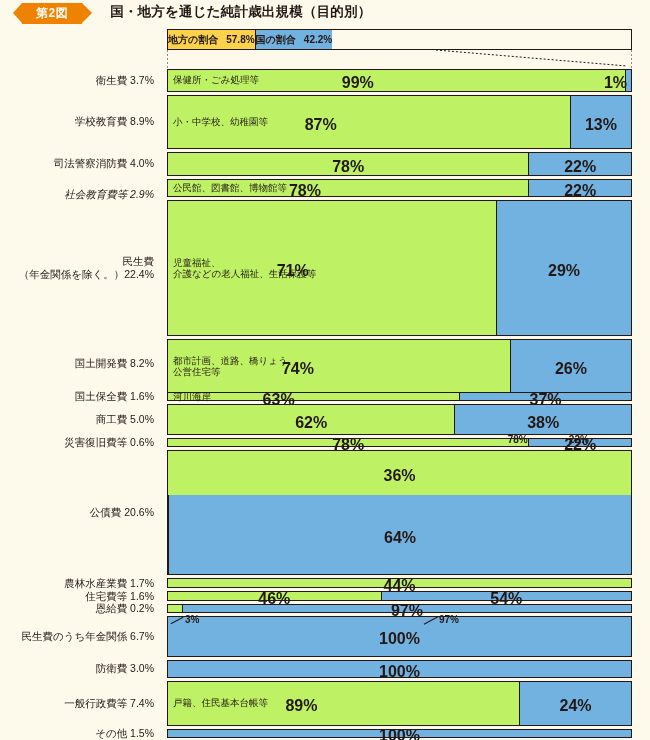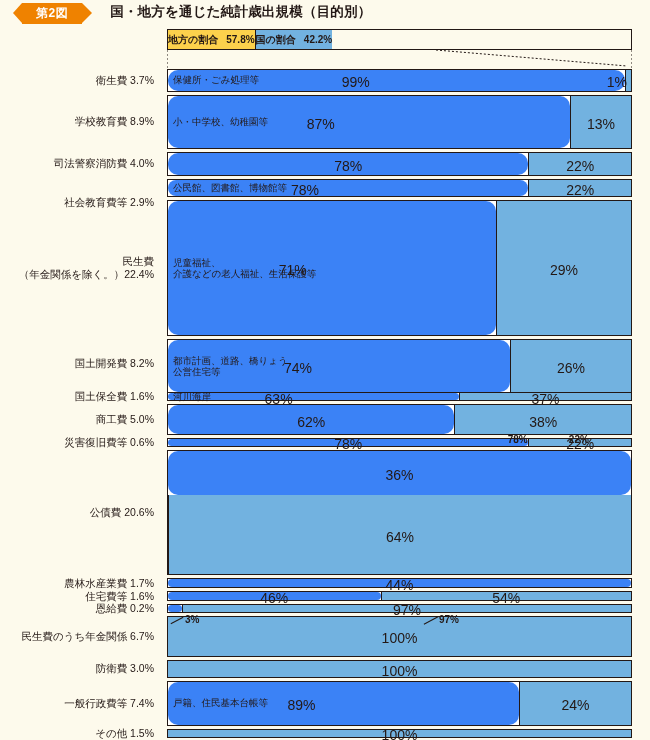--- a/index.html
+++ b/index.html
@@ -63,27 +63,27 @@
     display:flex;
     border:1px solid #231815;
     background:#ffffff;
   }
   .seg {
     position:relative;
     display:flex; align-items:center;
     overflow:visible;
     min-width:0;
   }
-  .seg.local  { background:#3b82f6;border-radius:10px; }
+  .seg.local  { background:#bef264; }
   .seg.nation { background:#72b2e0; }
   .divider { border-left:1px solid #231815; }
 
   .pct {
     position:absolute;
-    font-size:14px; font-weight:normal; color:#231815;
+    font-size:16px; font-weight:bold; color:#231815;
     white-space:nowrap;
     left:50%; transform:translateX(-50%);
     top:50%; margin-top:-6px;
   }
   .seg-name {
     position:absolute; left:5px;
     font-size:9.5px; color:#231815; line-height:1.2;
     white-space:pre-line;
     top:50%; transform:translateY(-50%);
   }
@@ -272,21 +272,21 @@
       </div>
       <div class="bar-row" style="top: 704.876px; height: 9.12354px;">
         <div class="seg nation" style="flex: 100 0 0%;">
           <span class="pct">100%</span>
         </div>
       </div>
     </div>
 <div class="label-col" style="top: 49.7524px; padding-right: 10px;">衛生費 3.7%</div>
     <div class="label-col" style="top: 91.0712px; padding-right: 10px;">学校教育費 8.9%</div>
     <div class="label-col" style="top: 133.302px; padding-right: 10px;">司法警察消防費 4.0%</div>
-    <div class="label-col" style="top: 172px; padding-right: 10px;">社会教育費等 2.9%</div>
+    <div class="label-col" style="top: 164px; padding-right: 10px; font-style: italic;">社会教育費等 2.9%</div>
     <div class="label-col" style="top: 230.728px; padding-right: 10px;">民生費
 （年金関係を除く。）22.4%</div>
     <div class="label-col" style="top: 333.288px; padding-right: 10px;">国土開発費 8.2%</div>
     <div class="label-col" style="top: 366.092px; padding-right: 10px;">国土保全費 1.6%</div>
     <div class="label-col" style="top: 389.164px; padding-right: 10px;">商工費 5.0%</div>
     <div class="label-col" style="top: 411.777px; padding-right: 10px;">災害復旧費等 0.6%</div>
     <div class="callout" style="left: 507.7px; top: 409.87px;">78%</div>
     <div class="callout" style="left: 568.85px; top: 409.87px;">22%</div>
     <div class="label-col" style="top: 481.833px; padding-right: 10px;">公債費 20.6%</div>
     <div class="label-col" style="top: 552.651px; padding-right: 10px;">農林水産業費 1.7%</div>

